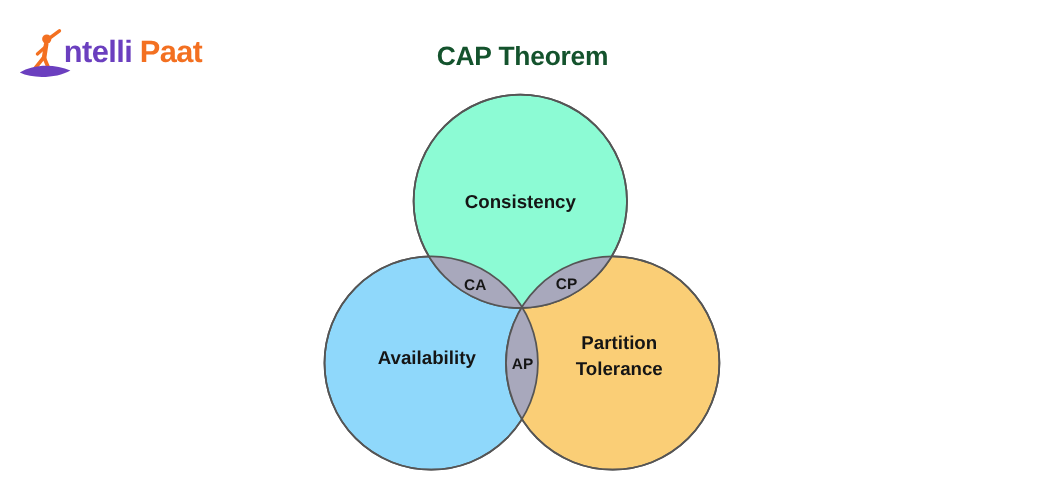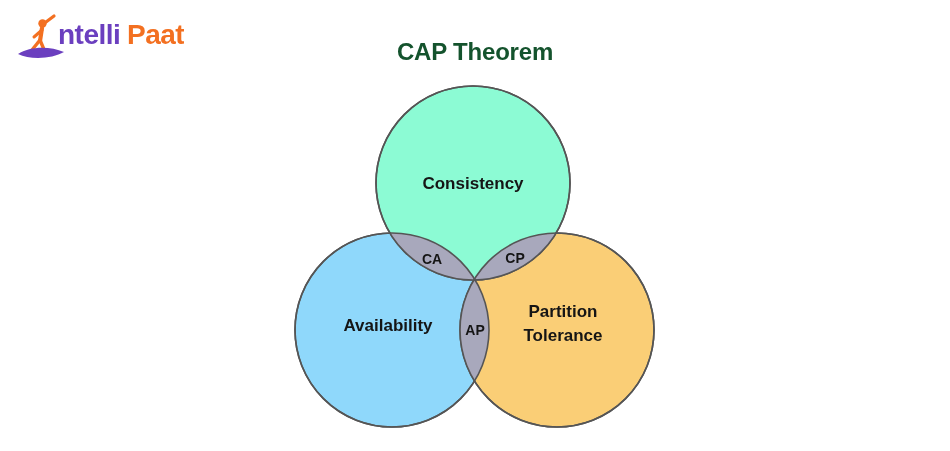--- a/index.html
+++ b/index.html
@@ -19,21 +19,21 @@
   #canvas {
     position: relative;
     width: 950px;
     height: 451px;
   }
 
   
   #logo {
     position: absolute;
     left: 14px;
-    top: 12px;
+    top: 24px;
     width: 170px;
     height: 50px;
     display: flex;
     align-items: flex-start;
   }
   #logo svg { display: block; }
 
   
   #page-title {
     position: absolute;

